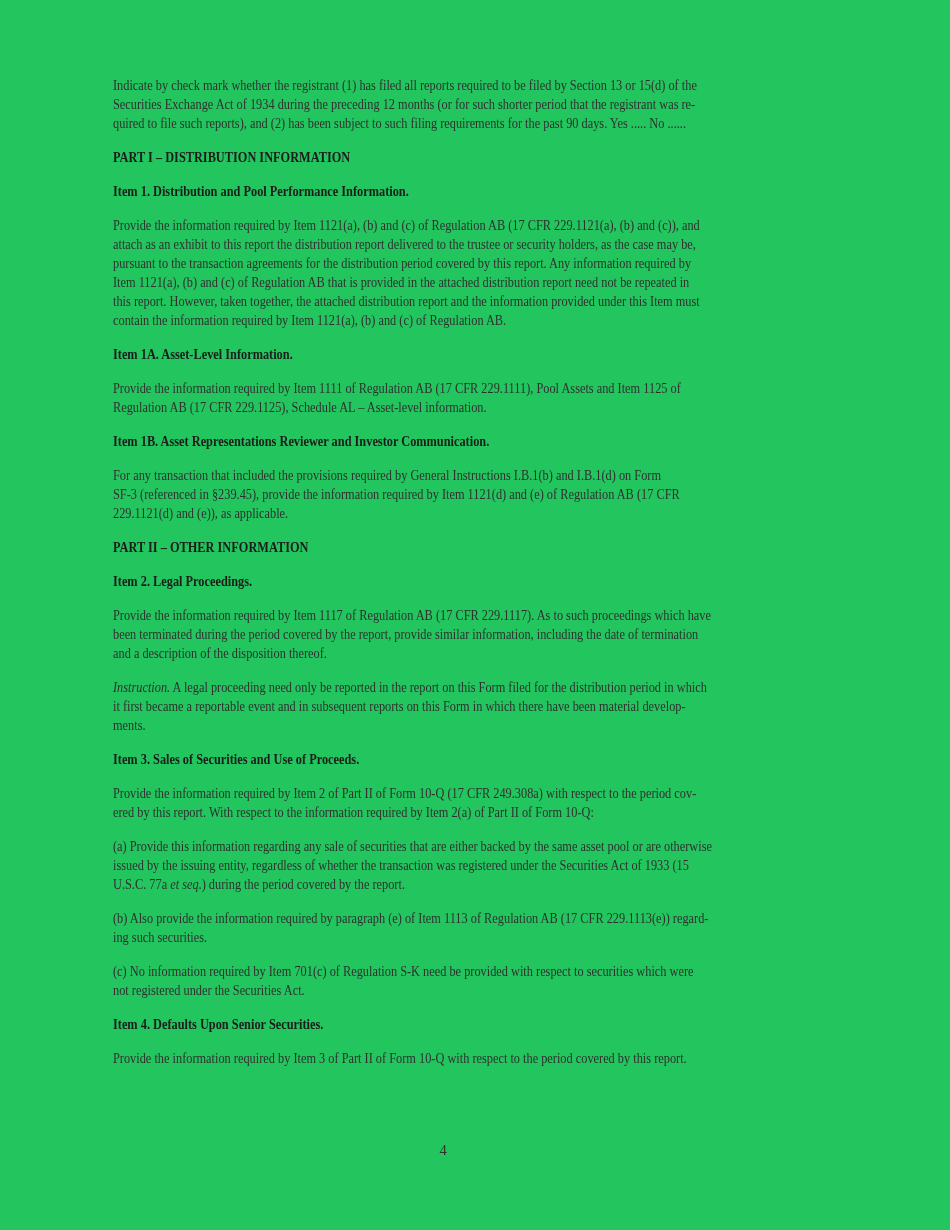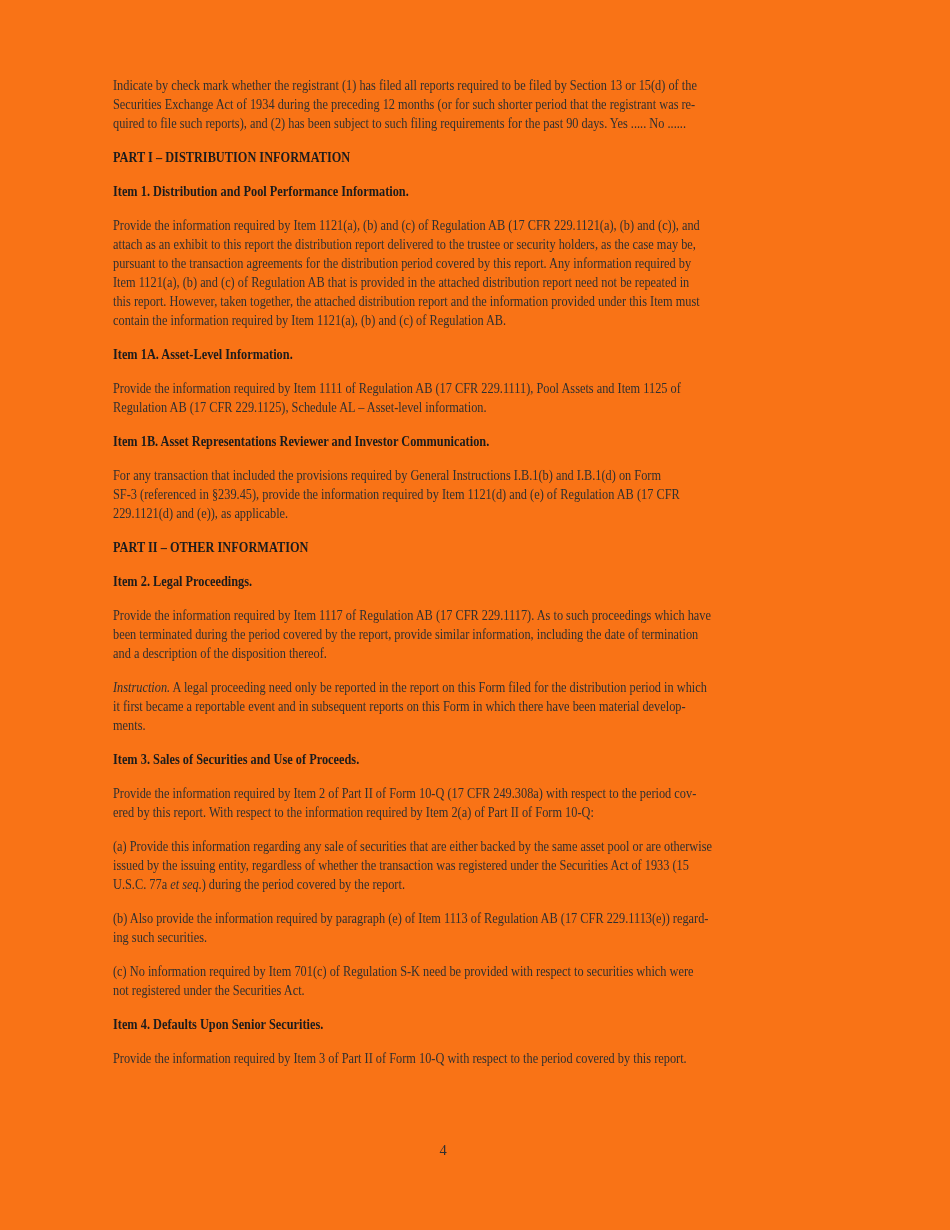--- a/index.html
+++ b/index.html
@@ -4,21 +4,21 @@
 <style>
   html, body {
     margin: 0;
     padding: 0;
     background: #ffffff;
   }
   .page {
     position: relative;
     width: 950px;
     height: 1230px;
-    background: #f97316;
+    background: #22c55e;
     overflow: hidden;
     font-family: "Liberation Serif", "DejaVu Serif", serif;
     color: #303030;
   }
   .content {
     position: absolute;
     left: 113px;
     top: 76px;
     width: 900px;
     transform: scaleX(0.85);

